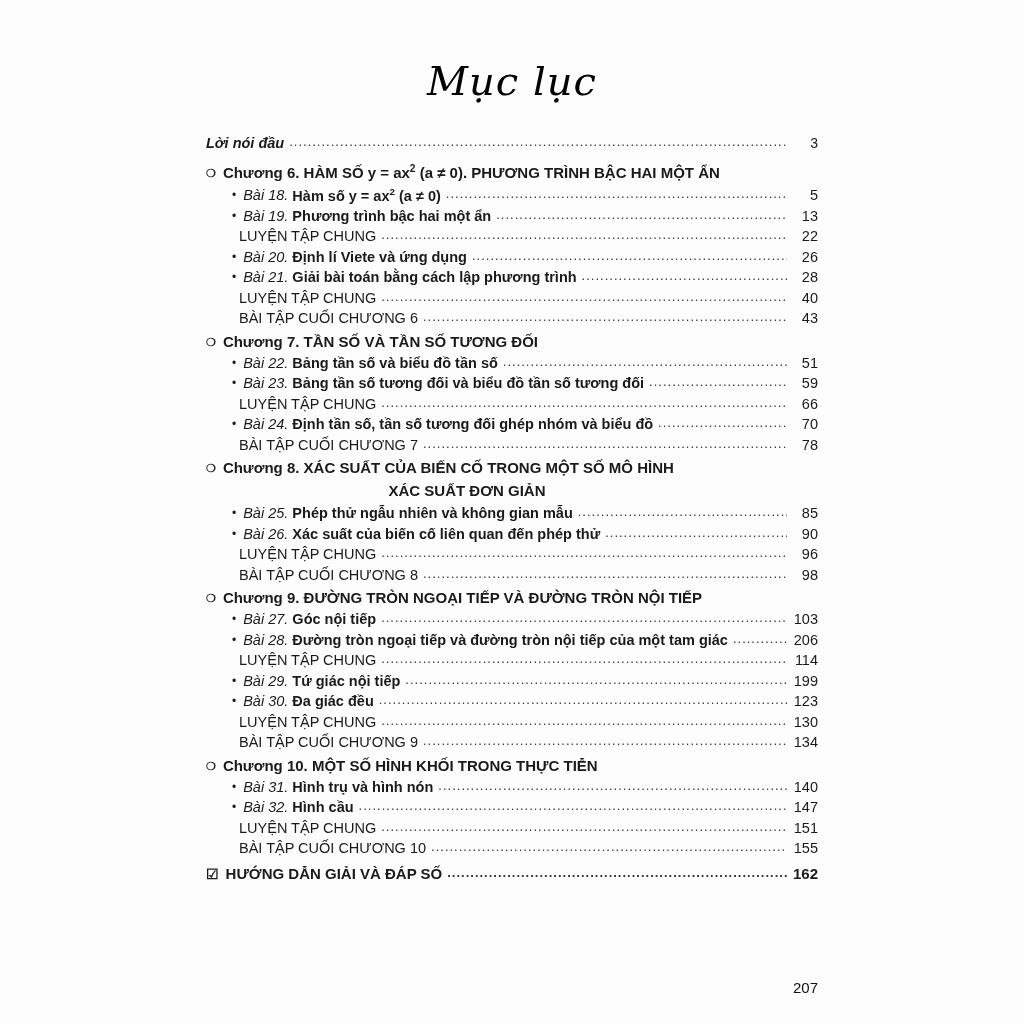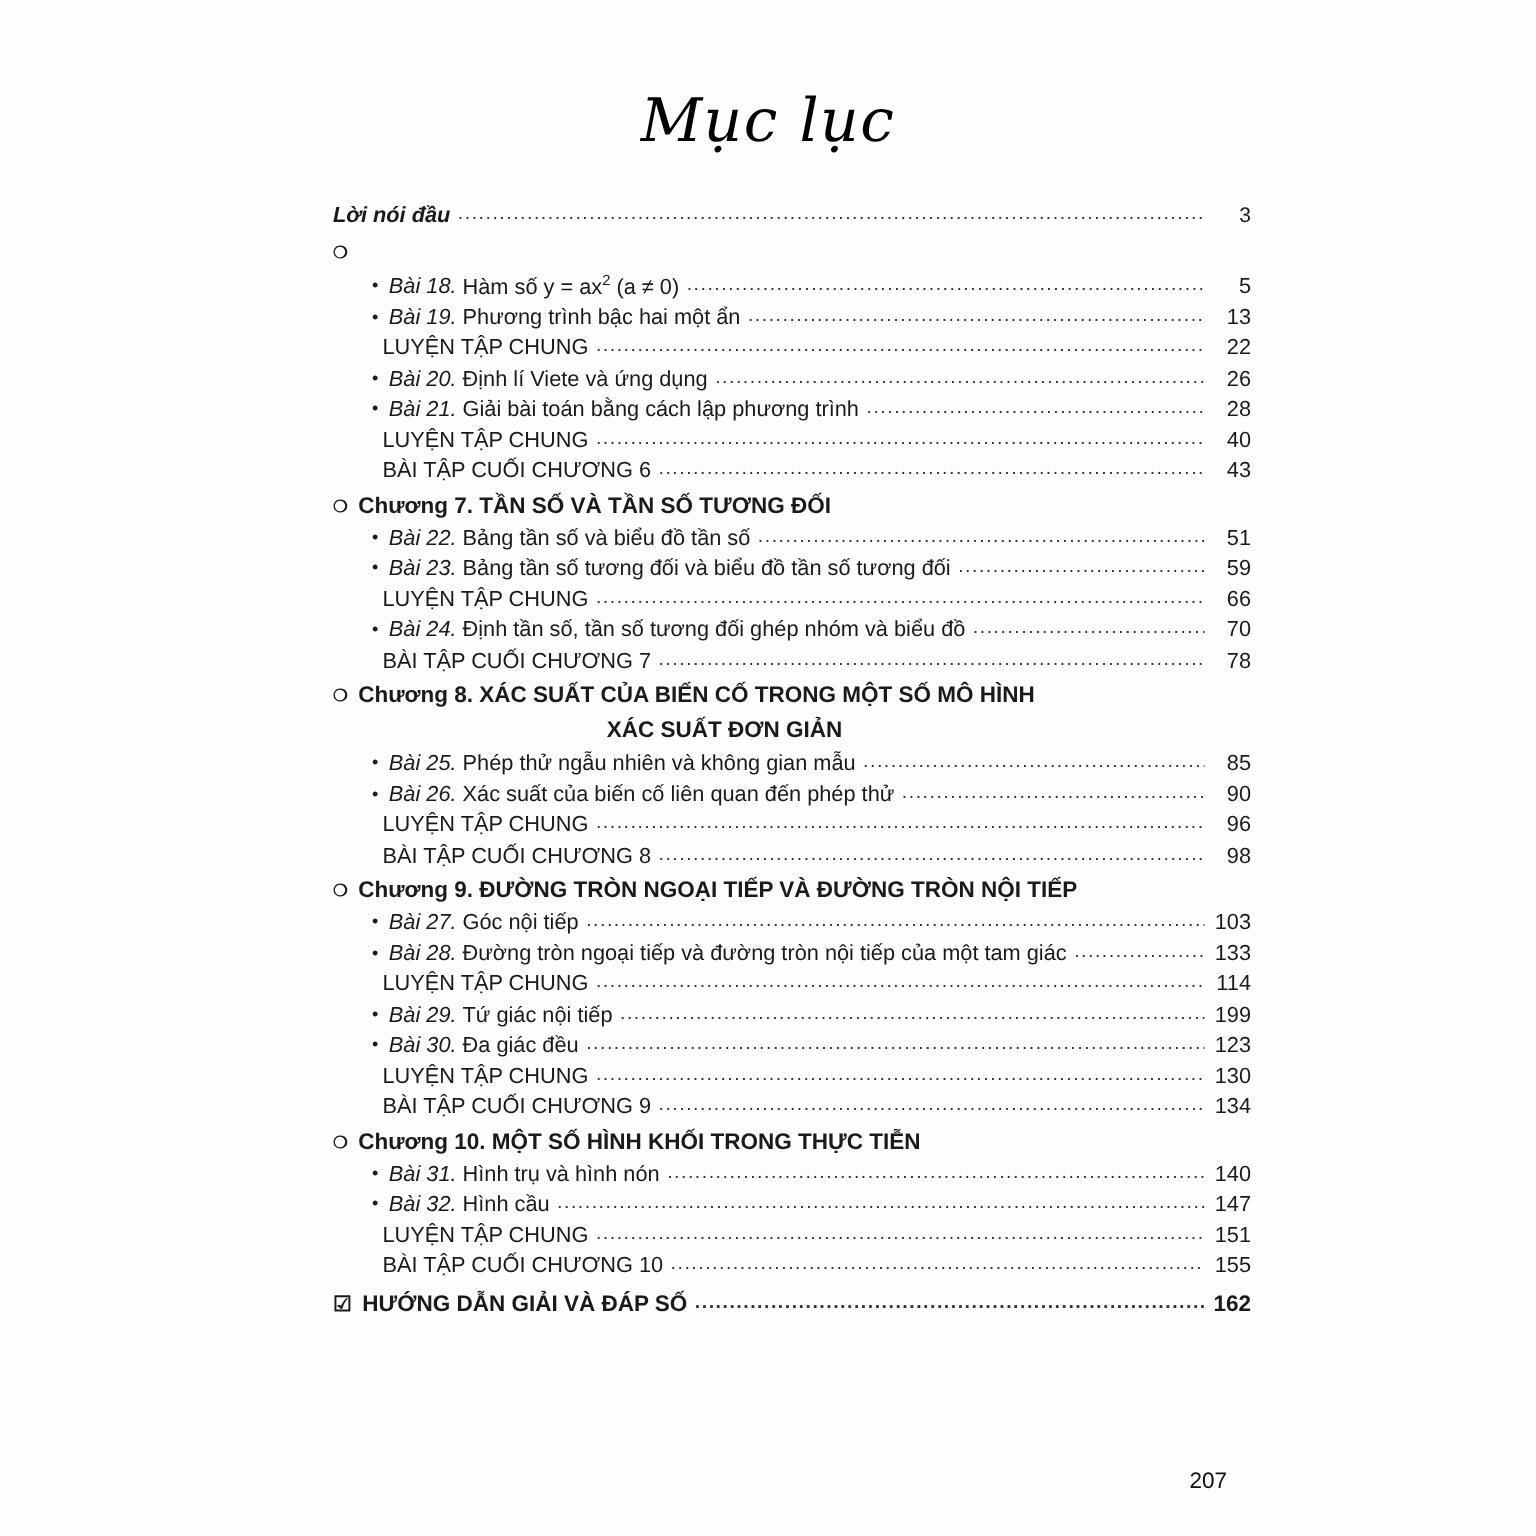--- a/index.html
+++ b/index.html
@@ -29,21 +29,21 @@
     width: 1024px;
     text-align: center;
     font-family: "DejaVu Serif", serif;
     font-style: italic;
     font-size: 40px;
     letter-spacing: 1px;
     color: #000;
   }
   .toc {
     position: absolute;
-    left: 222px;
+    left: 206px;
     top: 136px;
     width: 612px;
   }
   .row {
     display: flex;
     align-items: baseline;
     font-size: 14.5px;
     line-height: 1.0;
     margin-bottom: 6px;
     white-space: nowrap;
@@ -119,20 +119,21 @@
     position: relative;
     top: -1px;
   }
   .row-lesson .lesson-no {
     font-style: italic;
     flex: 0 0 auto;
   }
   .row-lesson .lesson-title {
     flex: 0 0 auto;
     margin-left: 4px;
+    font-weight: bold;
   }
 
   
   .row-plain {
     padding-left: 33px;
   }
 
   
   .row-final {
     font-weight: bold;
@@ -165,20 +166,21 @@
 
     <div class="row row-preface">
       <span class="lbl">Lời nói đầu</span>
       <span class="lead">................................................................................................................</span>
       <span class="pg">3</span>
     </div>
 
     <div class="chapter-wrap">
       <div class="row row-chapter">
         <span class="bullet-o">❍</span>
+        <span class="lbl">Chương 6. HÀM SỐ y = ax<sup>2</sup> (a ≠ 0). PHƯƠNG TRÌNH BẬC HAI MỘT ẨN</span>
       </div>
     </div>
 
     <div class="row row-lesson">
       <span class="dot">•</span>
       <span class="lesson-no">Bài 18.</span>
       <span class="lesson-title">Hàm số y = ax<sup>2</sup> (a ≠ 0)</span>
       <span class="lead">................................................................................................................</span>
       <span class="pg">5</span>
     </div>
@@ -317,21 +319,21 @@
       <span class="lesson-title">Góc nội tiếp</span>
       <span class="lead">................................................................................................................</span>
       <span class="pg">103</span>
     </div>
 
     <div class="row row-lesson">
       <span class="dot">•</span>
       <span class="lesson-no">Bài 28.</span>
       <span class="lesson-title">Đường tròn ngoại tiếp và đường tròn nội tiếp của một tam giác</span>
       <span class="lead">................................................................................................................</span>
-      <span class="pg">133</span>
+      <span class="pg">206</span>
     </div>
 
     <div class="row row-plain">
       <span class="lbl">LUYỆN TẬP CHUNG</span>
       <span class="lead">................................................................................................................</span>
       <span class="pg">114</span>
     </div>
 
     <div class="row row-lesson">
       <span class="dot">•</span>

